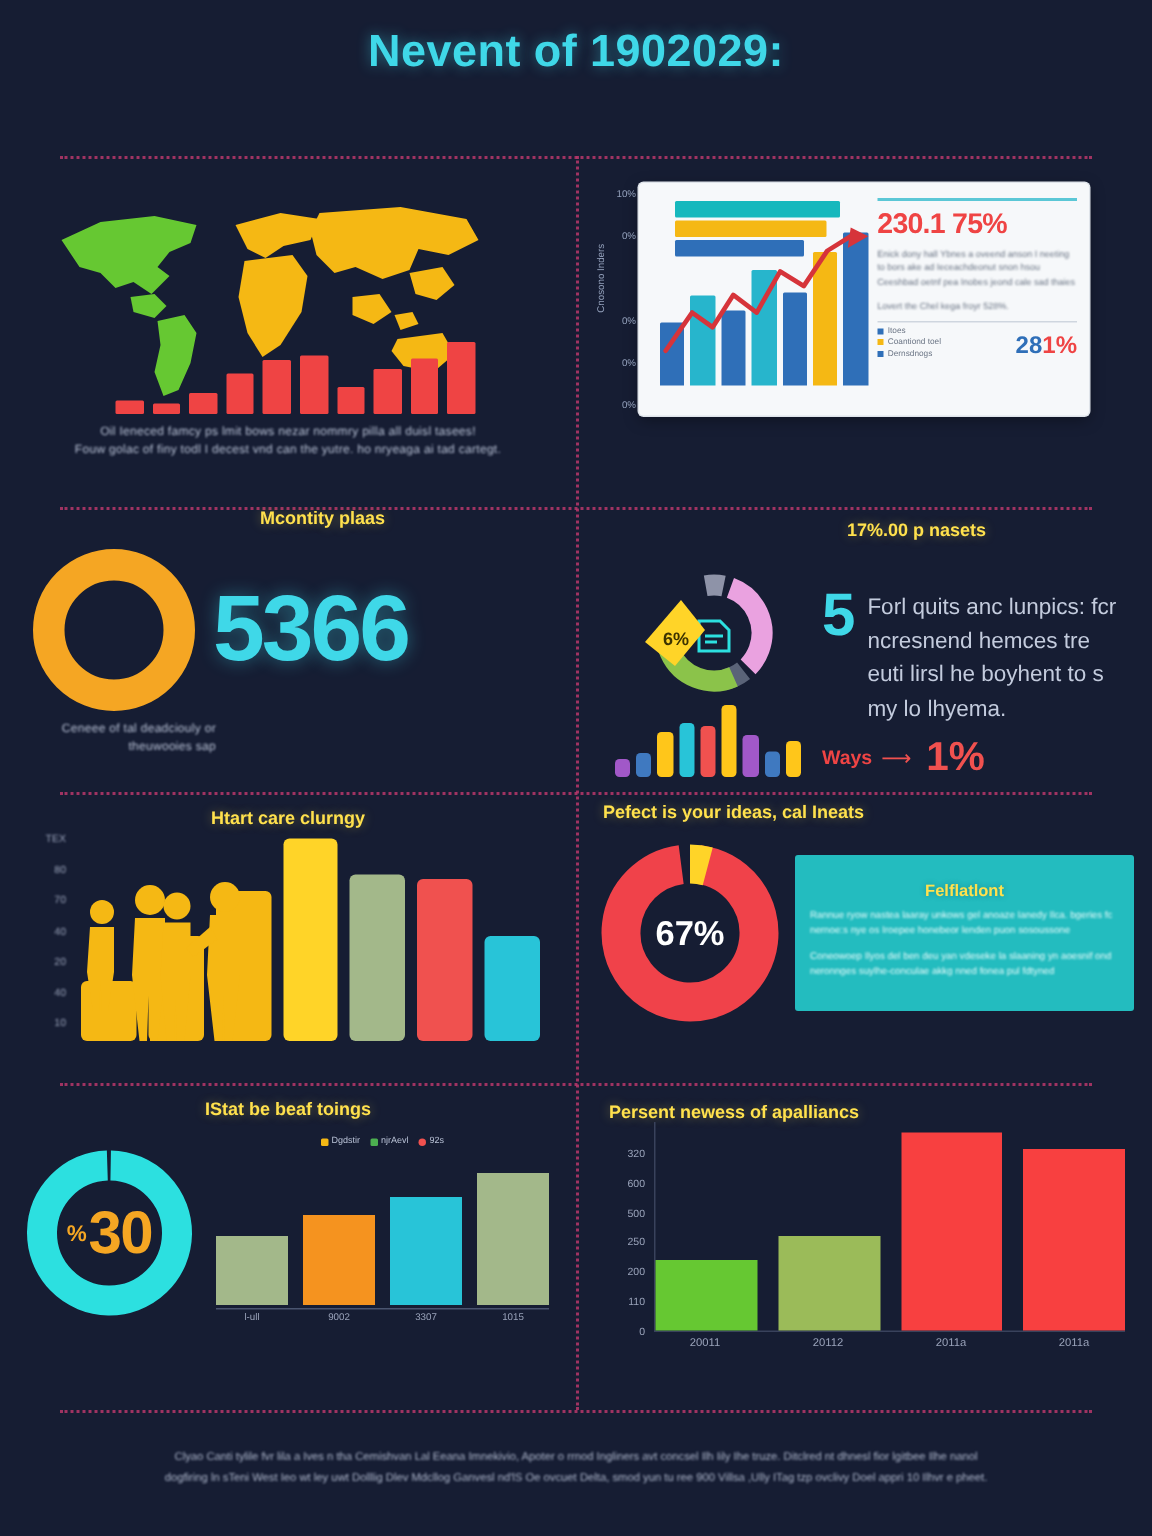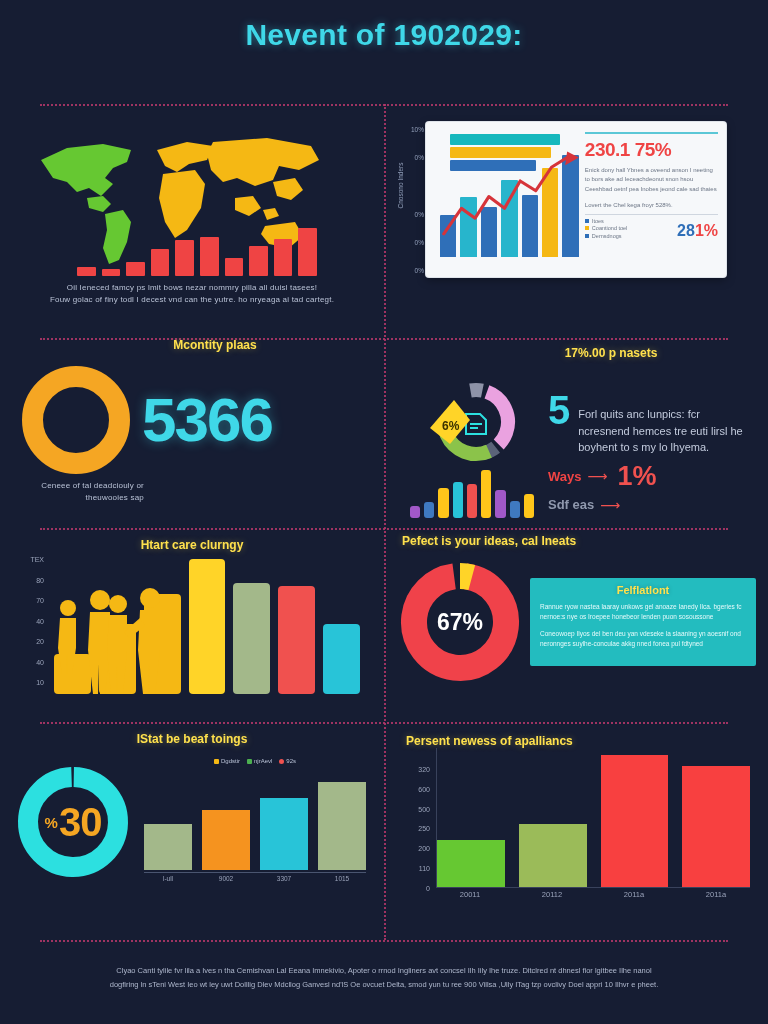--- a/index.html
+++ b/index.html
@@ -102,21 +102,21 @@
 
   
   .r2r { display: flex; padding: 10px 14px 0 10px; gap: 6px; }
   .donut-multi { position: relative; width: 148px; height: 150px; flex: none; }
   .minibars { position: absolute; left: 16px; bottom: 2px; width: 124px; height: 48px;
               display: flex; align-items: flex-end; gap: 4px; }
   .minibars i { flex: 1; display: block; border-radius: 3px; }
   .r2r-right { flex: 1; padding-top: 16px; }
   .stat5 { display: flex; gap: 8px; margin-top: 6px; }
   .stat5 .n { color: #3fd8e8; font-size: 40px; font-weight: bold; line-height: .9; }
-  .stat5 .t { color: #c3cbdd; font-size: 11px; line-height: 1.5; filter: blur(.5px); padding-top: 2px; margin-top: 12px; }
+  .stat5 .t { color: #c3cbdd; font-size: 15px; line-height: 1.5; filter: blur(.5px); padding-top: 2px; }
   .arrow-row { display: flex; align-items: center; gap: 6px; margin-top: 5px; }
   .arrow-row .lbl { color: #ef4444; font-size: 13px; font-weight: bold; white-space: nowrap; }
   .arrow-row .lbl.dim { color: #8f98ad; }
   .arrow-row .ar { color: #f0514f; font-size: 14px; }
   .pct1 { color: #f0514f; font-size: 27px; font-weight: bold; margin-left: 4px; }
 
   
   .r3l { position: relative; height: 178px; padding-top: 10px; }
   .yaxis { position: absolute; left: 18px; top: 28px; height: 130px; width: 26px;
            display: flex; flex-direction: column; justify-content: space-between;
@@ -125,21 +125,21 @@
               display: flex; align-items: flex-end; gap: 8px; }
   .r3l-bars i { flex: 1; display: block; border-radius: 4px; }
   .people { position: absolute; left: 50px; bottom: 12px; width: 150px; height: 108px; }
 
   
   .r3r { display: flex; align-items: center; padding: 12px 12px 0 14px; gap: 8px; }
   .donut67 { position: relative; width: 124px; height: 124px; flex: none; }
   .donut67 .lbl { position: absolute; inset: 0; display: flex; align-items: center;
                   justify-content: center; color: #fff; font-size: 23px; font-weight: bold; }
   .callout { position: relative; flex: 1; background: #23bcbf; border-radius: 2px;
-             padding: 6px 10px; height: 88px; }
+             padding: 18px 10px; height: 104px; }
   .callout h4 { color: #ffe14d; font-size: 11px; text-align: center; margin-bottom: 6px;
                 text-shadow: 0 0 4px rgba(0,0,0,.25); }
   .callout p { color: #e6fbfb; font-size: 6.5px; line-height: 1.6; filter: blur(.6px); margin-bottom: 6px; }
 
   
   .r4l { display: flex; align-items: center; padding: 12px 14px 0 14px; gap: 8px; }
   .donut30 { position: relative; width: 118px; height: 118px; flex: none; }
   .donut30 .lbl { position: absolute; inset: 0; display: flex; align-items: center;
                   justify-content: center; gap: 1px; color: #f5a623; font-weight: bold; }
   .donut30 .lbl .pc { font-size: 15px; } .donut30 .lbl .nm { font-size: 40px; letter-spacing: -1px; }

